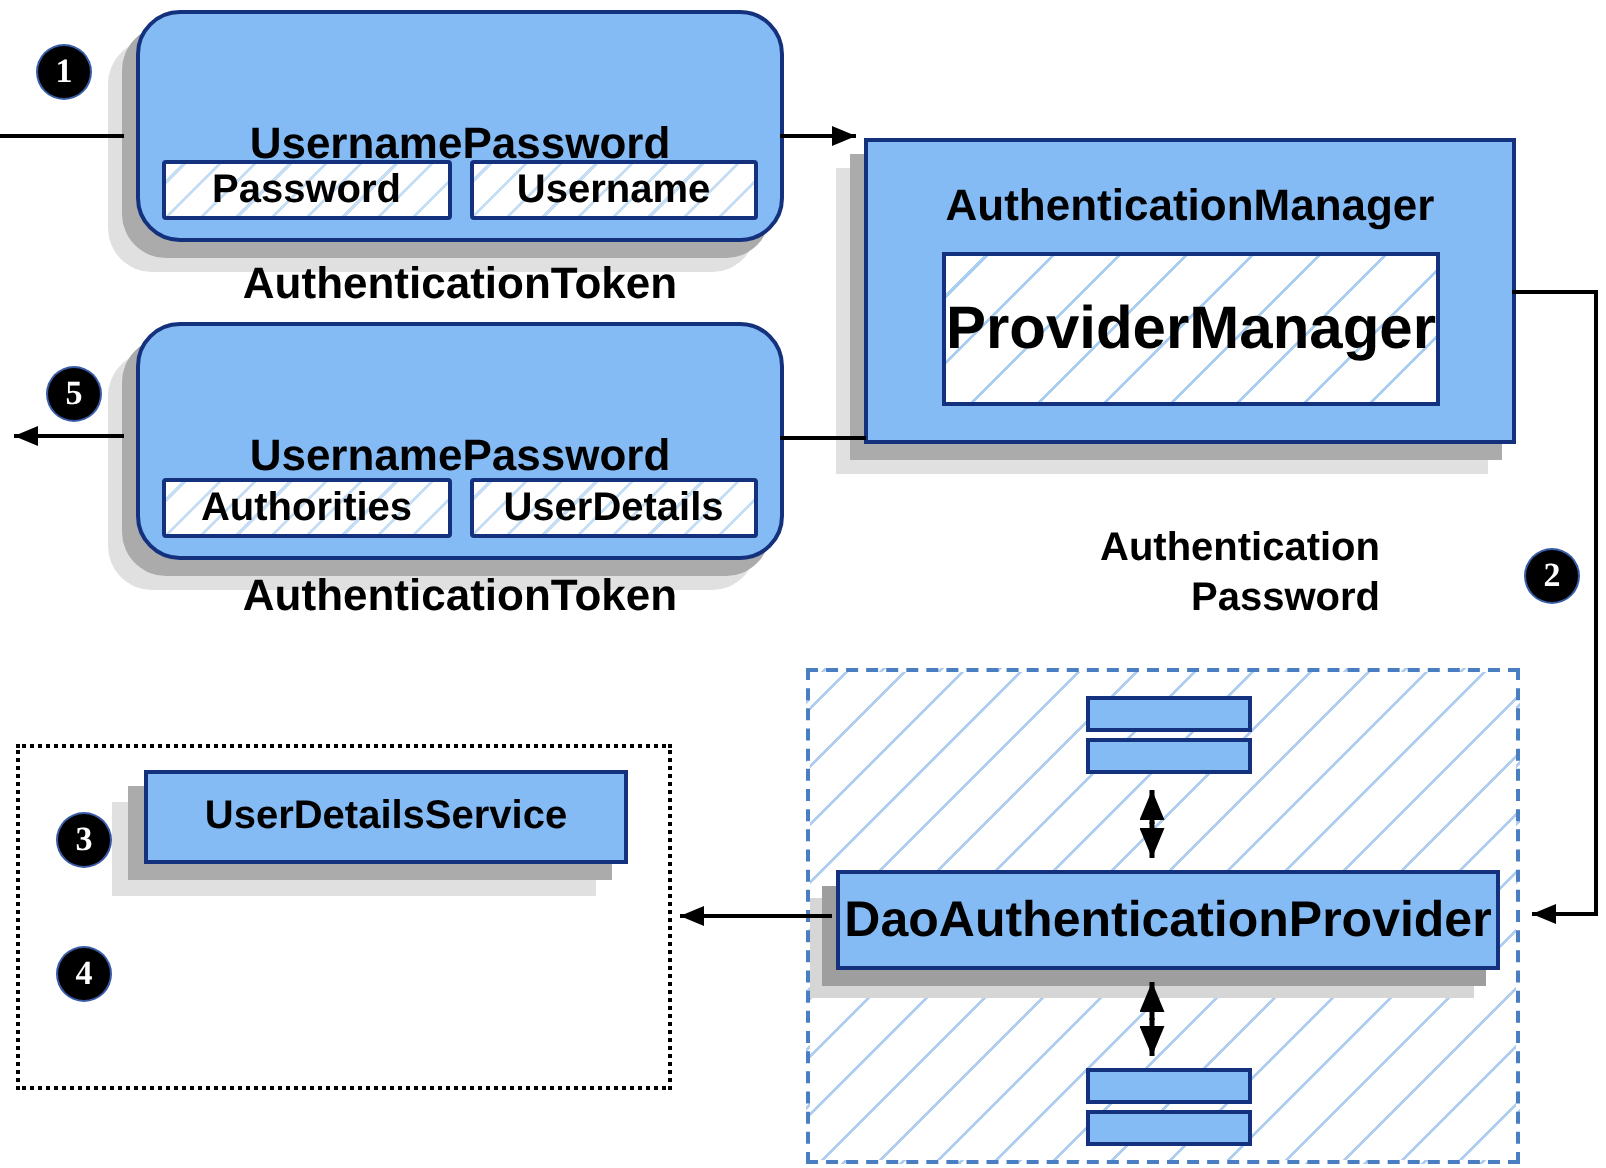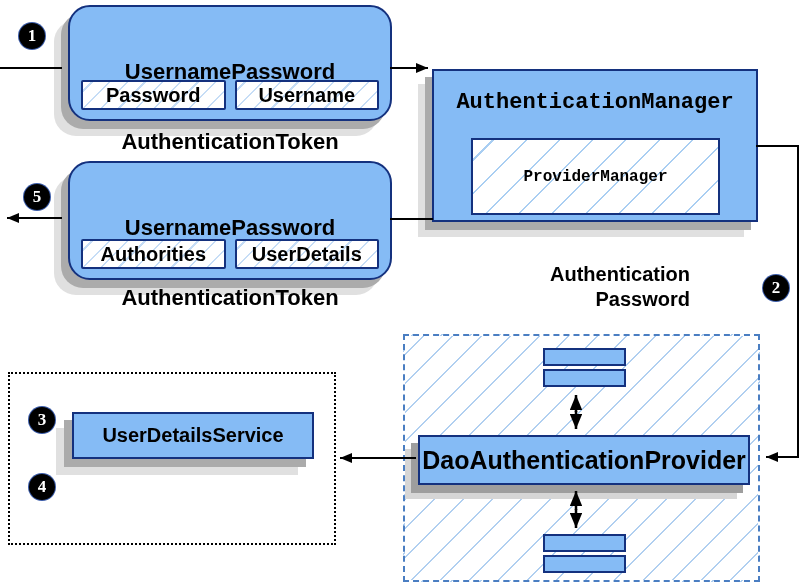--- a/index.html
+++ b/index.html
@@ -18,36 +18,36 @@
     font:bold 17px "Liberation Serif",serif;z-index:4;
     box-shadow:0 0 0 1px #3a5ba8;
   }
 
   .token{
     position:absolute;background:#85BBF5;border:2px solid #14317E;border-radius:22px;
     box-shadow:-7px 8px 0 #ABABAB,-14px 15px 0 #E0E0E0;text-align:center;z-index:2;
   }
   .rect{
     position:absolute;background:#85BBF5;border:2px solid #14317E;
-    box-shadow:-7px 8px 0 #ABABAB,-14px 15px 0 #E0E0E0;z-index:2;font-family:Liberation Mono, monospace;
+    box-shadow:-7px 8px 0 #ABABAB,-14px 15px 0 #E0E0E0;z-index:2;
   }
   .title-line{font-size:22px;line-height:27px;margin-top:43px;}
   .token .titlewrap{padding-top:8px;}
   .fields{position:absolute;left:11px;right:11px;bottom:9px;display:flex;gap:9px;}
   .field{
     flex:1;height:26px;border:2px solid #14317E;border-radius:2px;
     background:#fff;
     background-image:repeating-linear-gradient(-45deg,transparent 0 11px,#C6DDF6 11px 12.5px);
     display:flex;align-items:center;justify-content:center;font-size:20px;
   }
   .mtitle{margin-top:19px;text-align:center;font-size:22px;}
   .inner-hatch{
     position:absolute;border:2px solid #14317E;background:#fff;
     background-image:repeating-linear-gradient(-45deg,transparent 0 22px,#A9CEF2 22px 23.5px);
-    display:flex;align-items:center;justify-content:center;font-size:16px;margin-top:12px;
+    display:flex;align-items:center;justify-content:center;font-size:30px;
   }
   .ptitle{position:absolute;left:470px;top:262px;width:220px;text-align:right;
     font-size:20px;line-height:25px;z-index:2;}
   .dashedbox{
     position:absolute;left:403px;top:334px;width:353px;height:244px;
     border:2px dashed #4A7EC2;background:#fff;
     background-image:repeating-linear-gradient(-45deg,transparent 0 19px,#B0CFF0 19px 20.5px);
     z-index:1;
   }
   .smallrect{
@@ -118,21 +118,21 @@
 
   <div class="smallrect" style="left:543px;top:348px;"></div>
   <div class="smallrect" style="left:543px;top:369px;"></div>
 
   <div class="daobox">DaoAuthenticationProvider</div>
 
   <div class="smallrect" style="left:543px;top:534px;"></div>
   <div class="smallrect" style="left:543px;top:555px;"></div>
 
   <div class="dottedbox"></div>
-  <div class="svc" style="top:412px;">UserDetailsService</div>
+  <div class="svc" style="top:385px;">UserDetailsService</div>
 
   <svg class="connectors" viewBox="0 0 803 584">
     <defs>
       <marker id="arrow" markerUnits="strokeWidth" markerWidth="6" markerHeight="5" refX="6" refY="2.5" orient="auto">
         <path d="M0,0 L6,2.5 L0,5 Z" fill="#000"></path>
       </marker>
     </defs>
     <path class="ln" d="M0 68 H62"></path>
     <path class="ln" d="M390 68 H428" marker-end="url(#arrow)"></path>
     <path class="ln" d="M756 146 H798 V457 H766" marker-end="url(#arrow)"></path>

